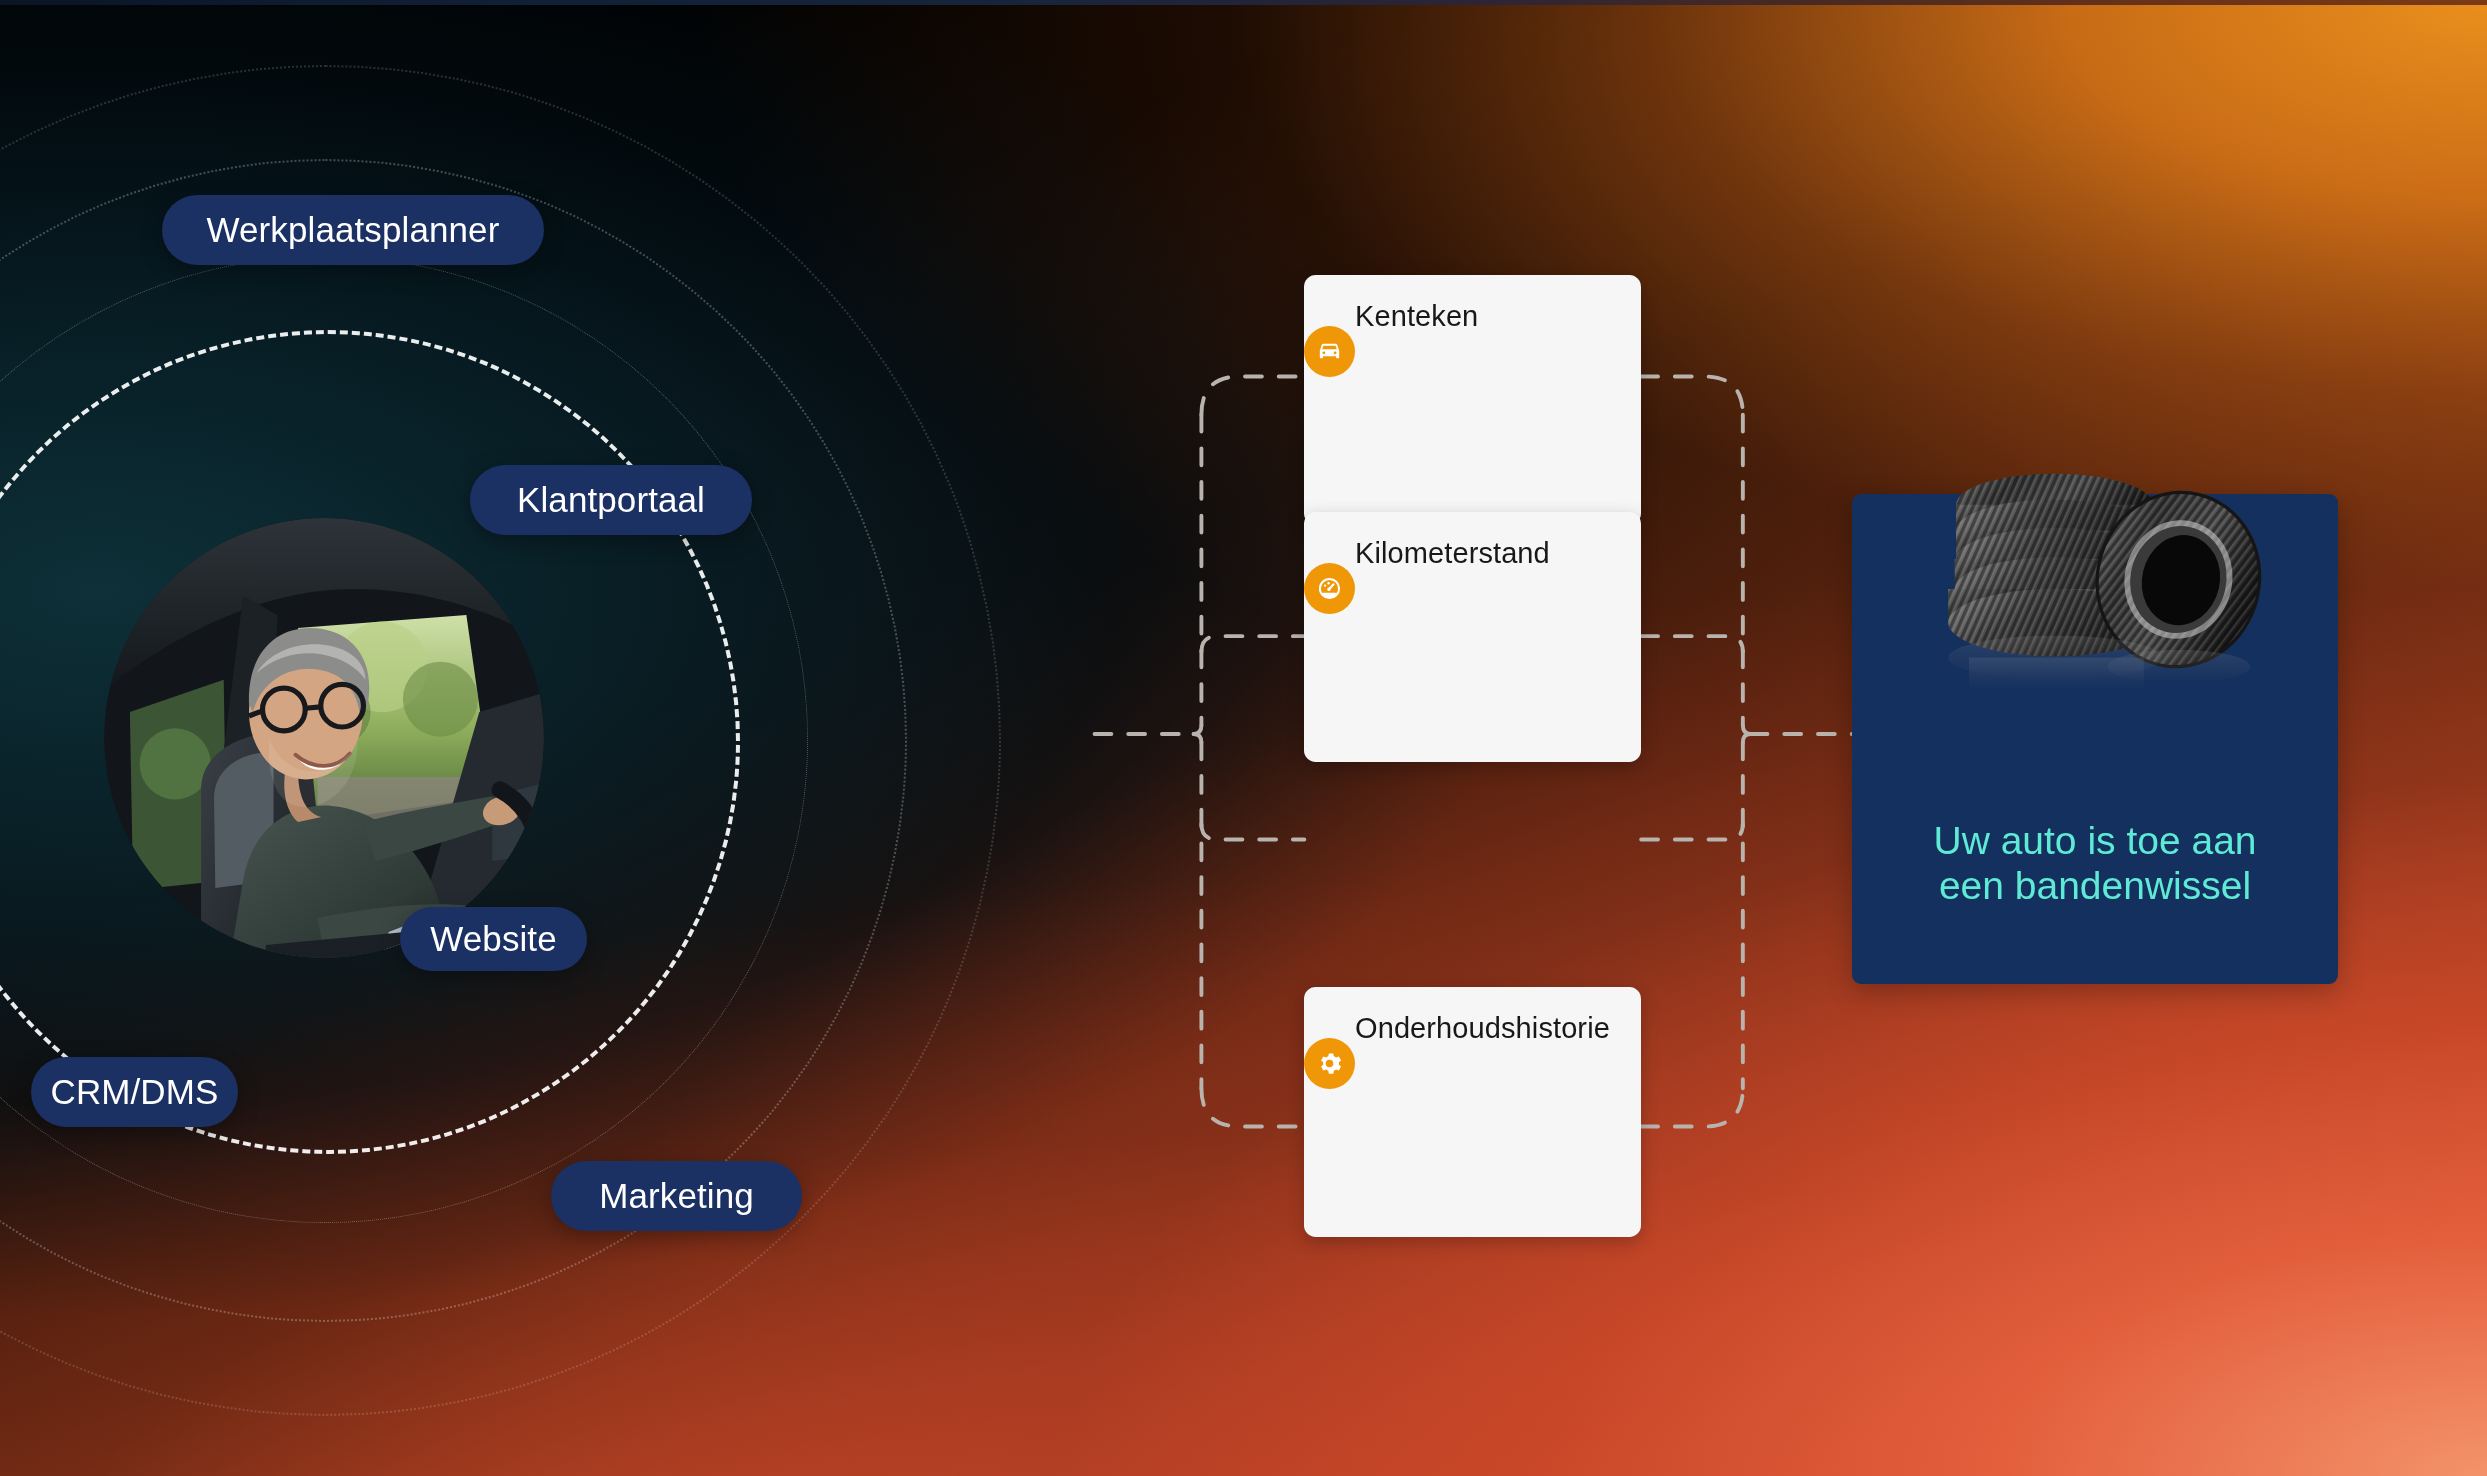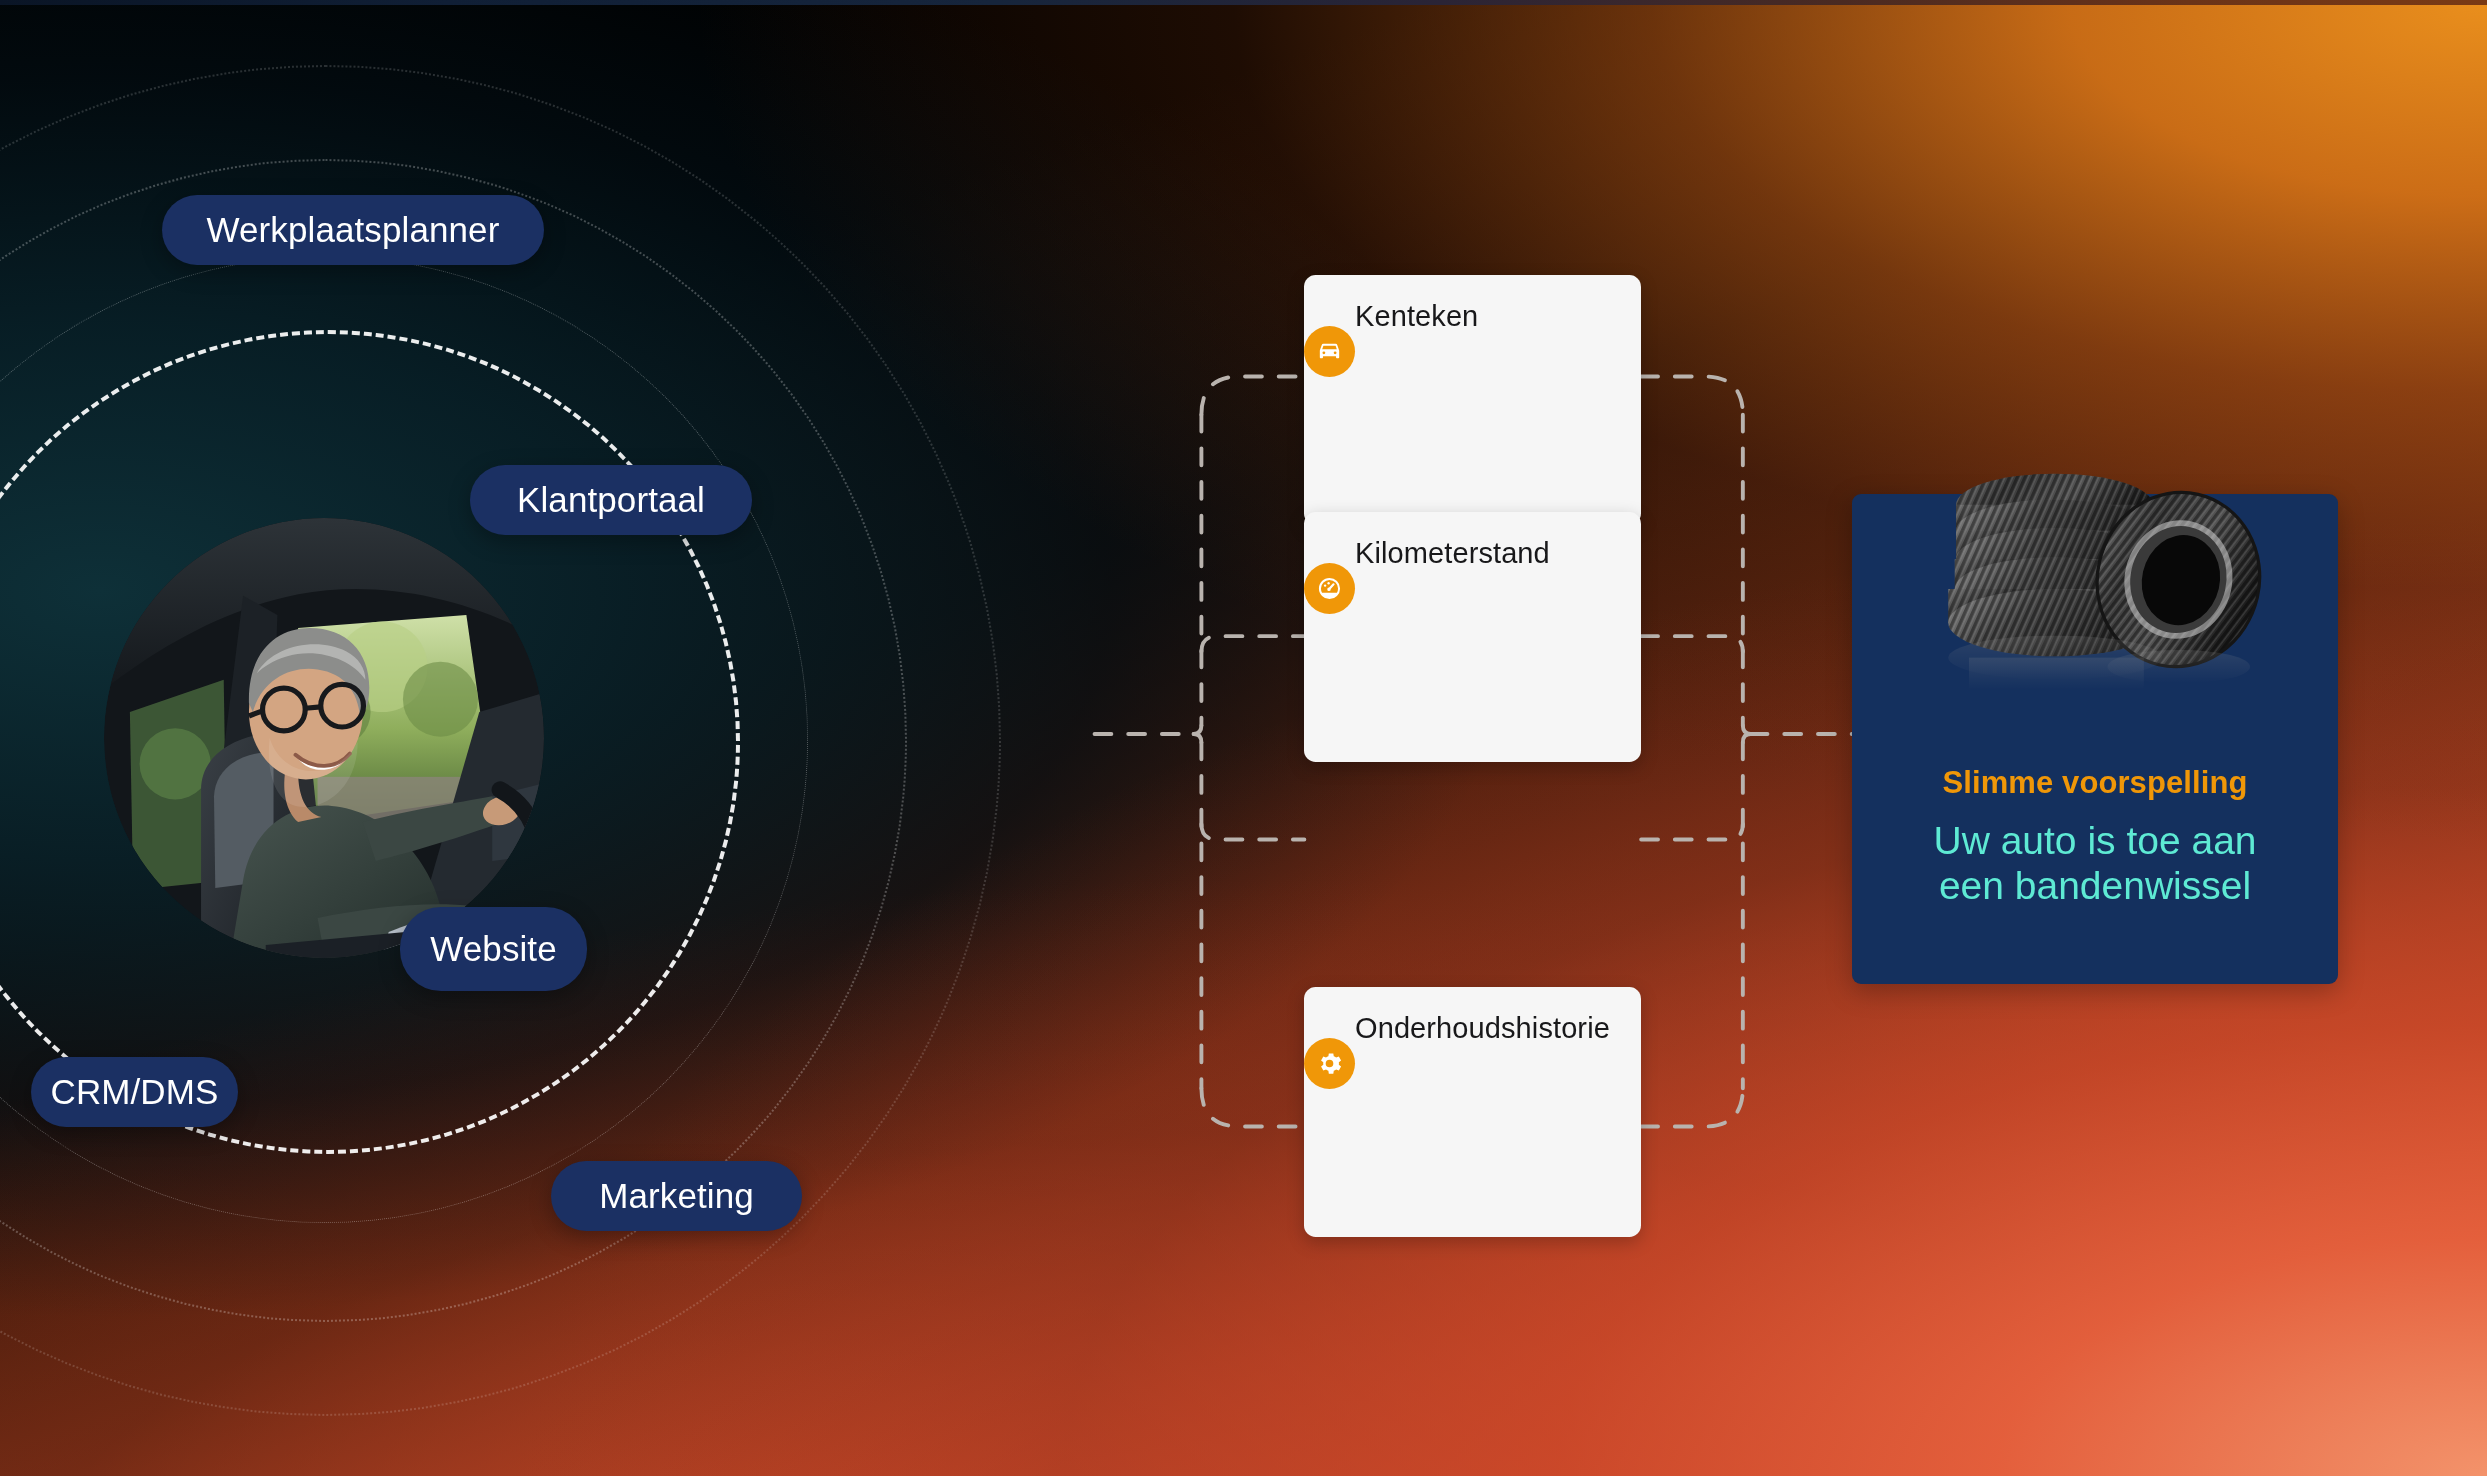--- a/index.html
+++ b/index.html
@@ -42,21 +42,21 @@
   .pill{
     position:absolute;z-index:20;display:flex;align-items:center;justify-content:center;
     background:#1b3063;border-radius:41px;color:#fff;white-space:nowrap;
     font-size:35px;font-weight:400;letter-spacing:0.1px;
     box-shadow:0 6.5px 22px rgba(0,0,0,.30);
     margin-top:47px;
   }
   .pill.accent{background:#f09708;}
   #pill-werk{left:162px;top:148px;width:382px;height:70px;}
   #pill-klant{left:470px;top:418px;width:282px;height:70px;}
-  #pill-web{left:400px;top:860px;width:187px;height:84px;}
+  #pill-web{left:400px;top:860px;width:187px;height:64px;}
   #pill-crm{left:31px;top:1010px;width:207px;height:70px;}
   #pill-mark{left:551px;top:1114px;width:251px;height:70px;}
   #pill-sf{left:745px;top:694px;width:348px;height:79px;font-size:37px;}
 
   
   .card{
     position:absolute;z-index:18;width:337px;height:250px;background:#f6f6f6;border-radius:11.7px;
     box-shadow:0 5.2px 17px rgba(0,0,0,.22);
     display:flex;flex-direction:row;align-items:flex-start;
   }
@@ -251,21 +251,20 @@
   <div class="card" id="card3">
     <div class="ic">
       <svg viewBox="0 0 24 24">
         <path d="M20.3 13.2a8.4 8.4 0 0 0 0-2.4l2-1.5-2-3.5-2.4.9a8.4 8.4 0 0 0-2.1-1.2L15.4 3h-4l-.4 2.5a8.4 8.4 0 0 0-2.1 1.2l-2.4-.9-2 3.5 2 1.5a8.4 8.4 0 0 0 0 2.4l-2 1.5 2 3.5 2.4-.9a8.4 8.4 0 0 0 2.1 1.2l.4 2.5h4l.4-2.5a8.4 8.4 0 0 0 2.1-1.2l2.4.9 2-3.5ZM12 15.4A3.4 3.4 0 1 1 15.4 12 3.4 3.4 0 0 1 12 15.4Z"></path>
       </svg>
     </div>
     <div class="lbl">Onderhoudshistorie</div>
   </div>
 
   <div id="panel">
-    <div class="ptitle">Slimme voorspelling</div>
     <div class="psub">
       <span>Uw auto is toe aan</span><br>
       <span>een bandenwissel</span>
     </div>
   </div>
 
   <div id="tires">
     <svg viewBox="0 0 560 420" aria-hidden="true">
       <defs>
         <linearGradient id="tg" x1="0" y1="0" x2="1" y2="0.3">

